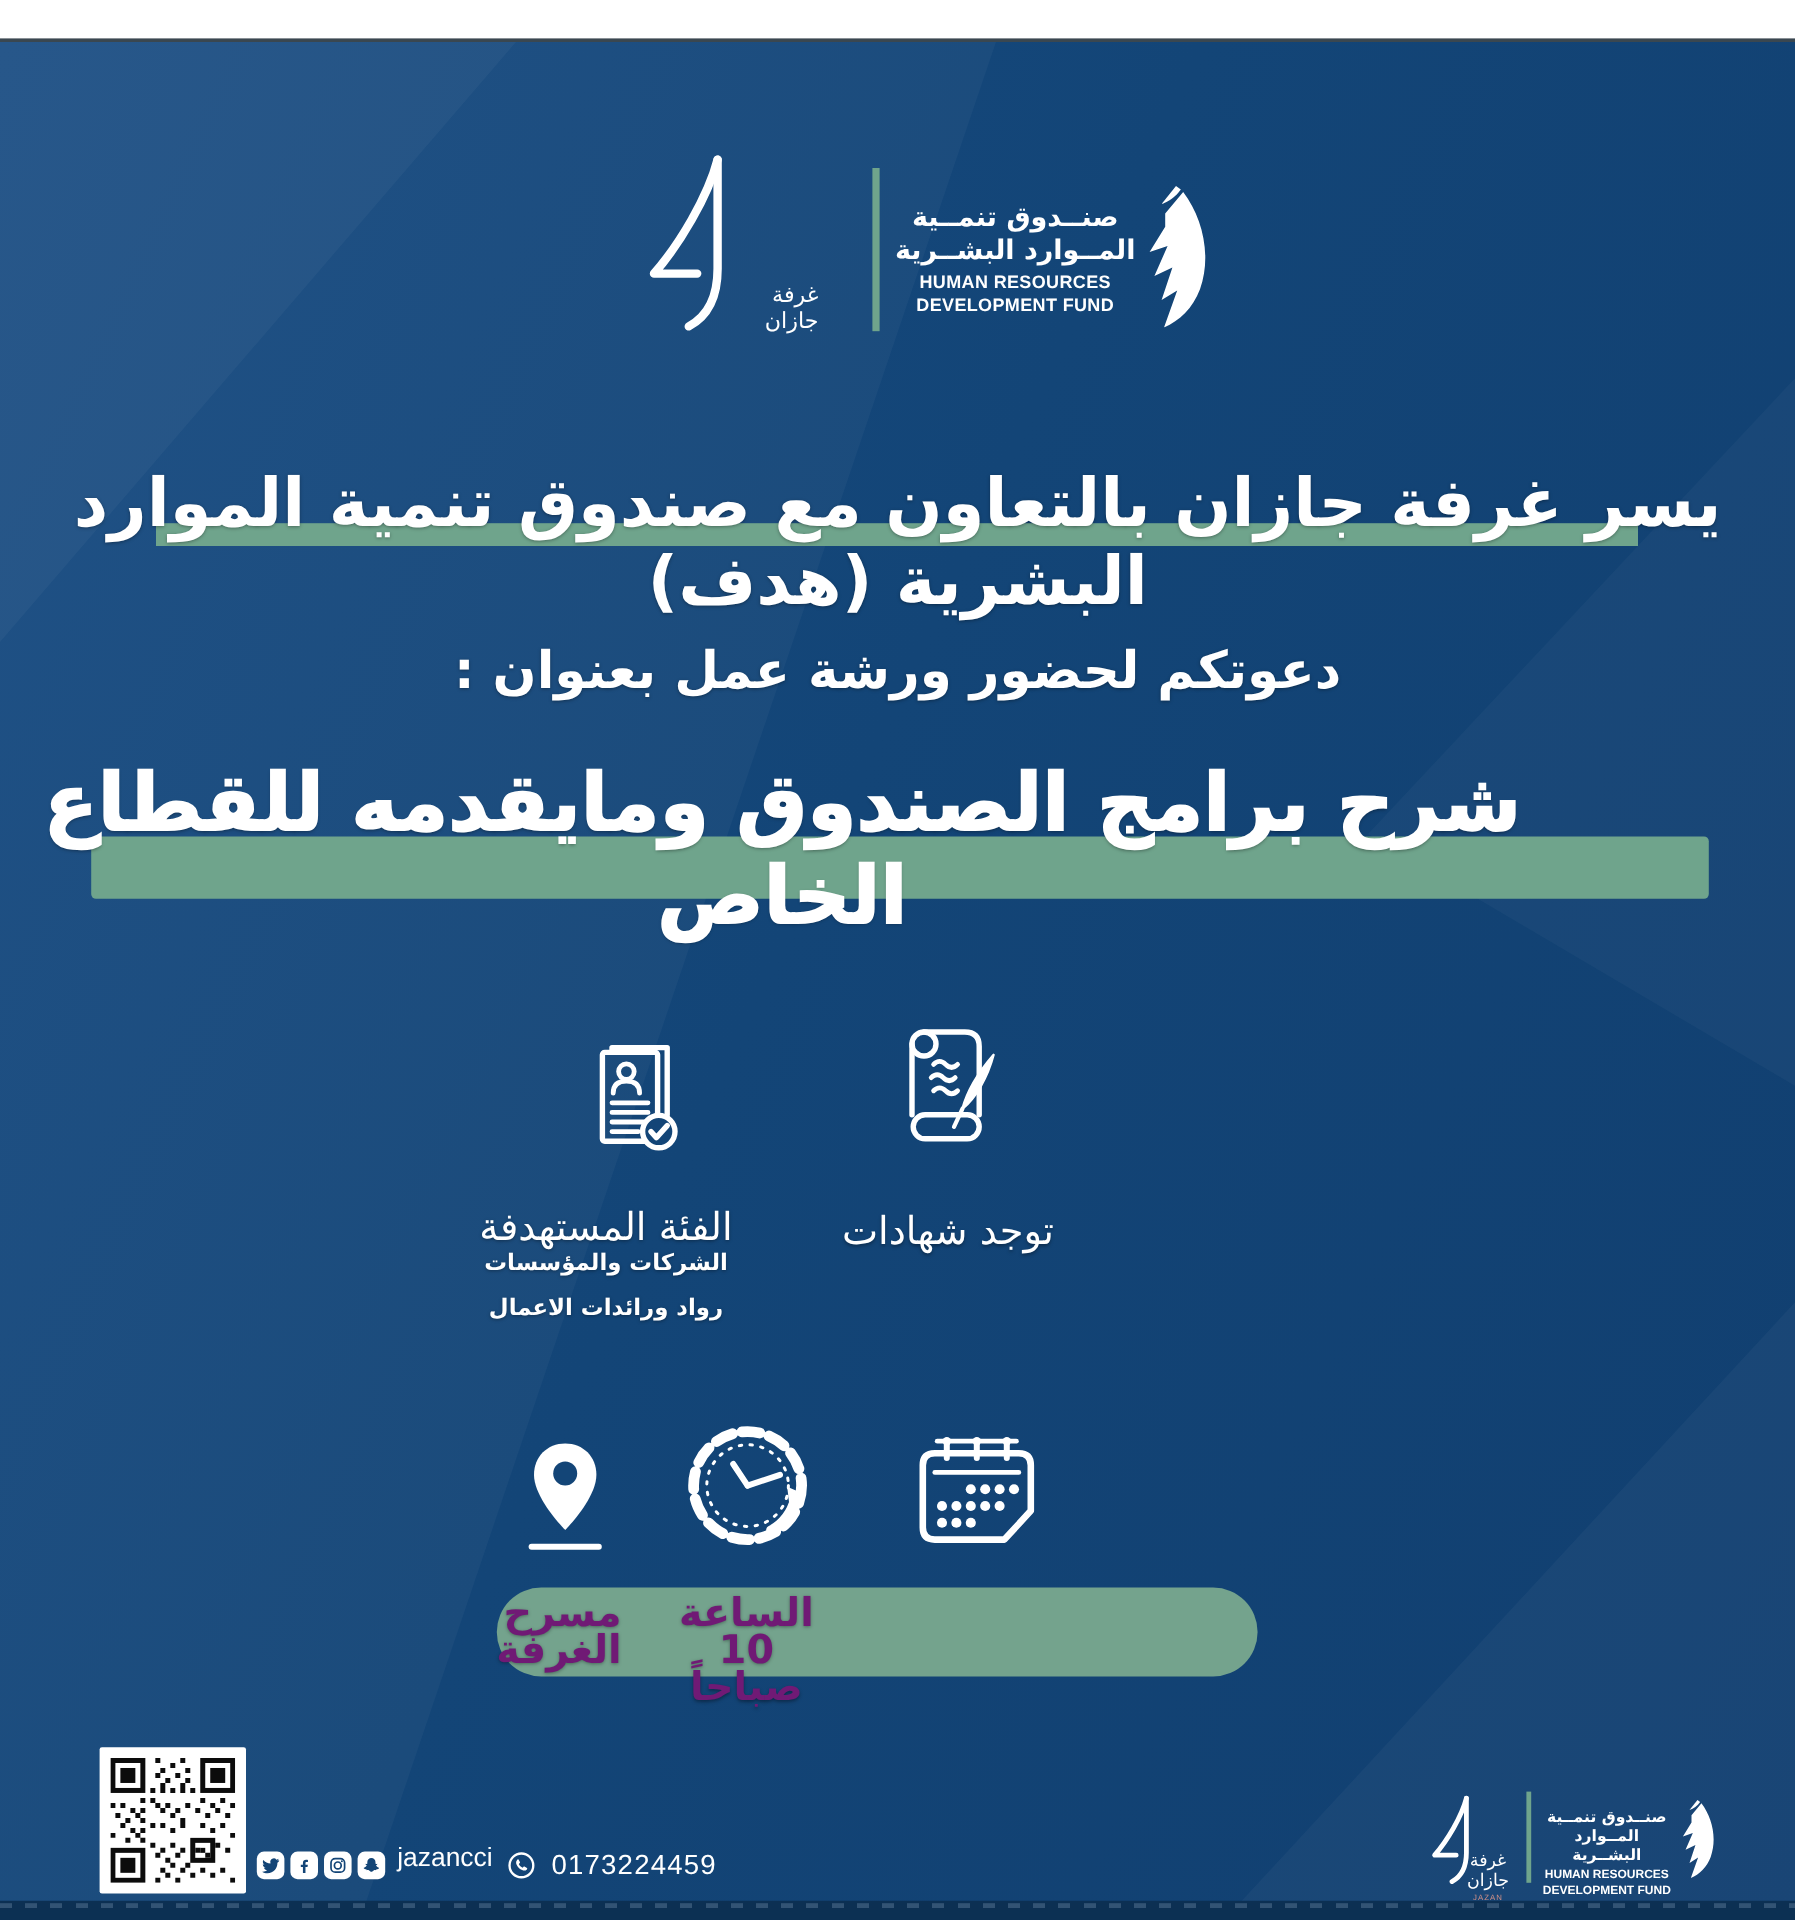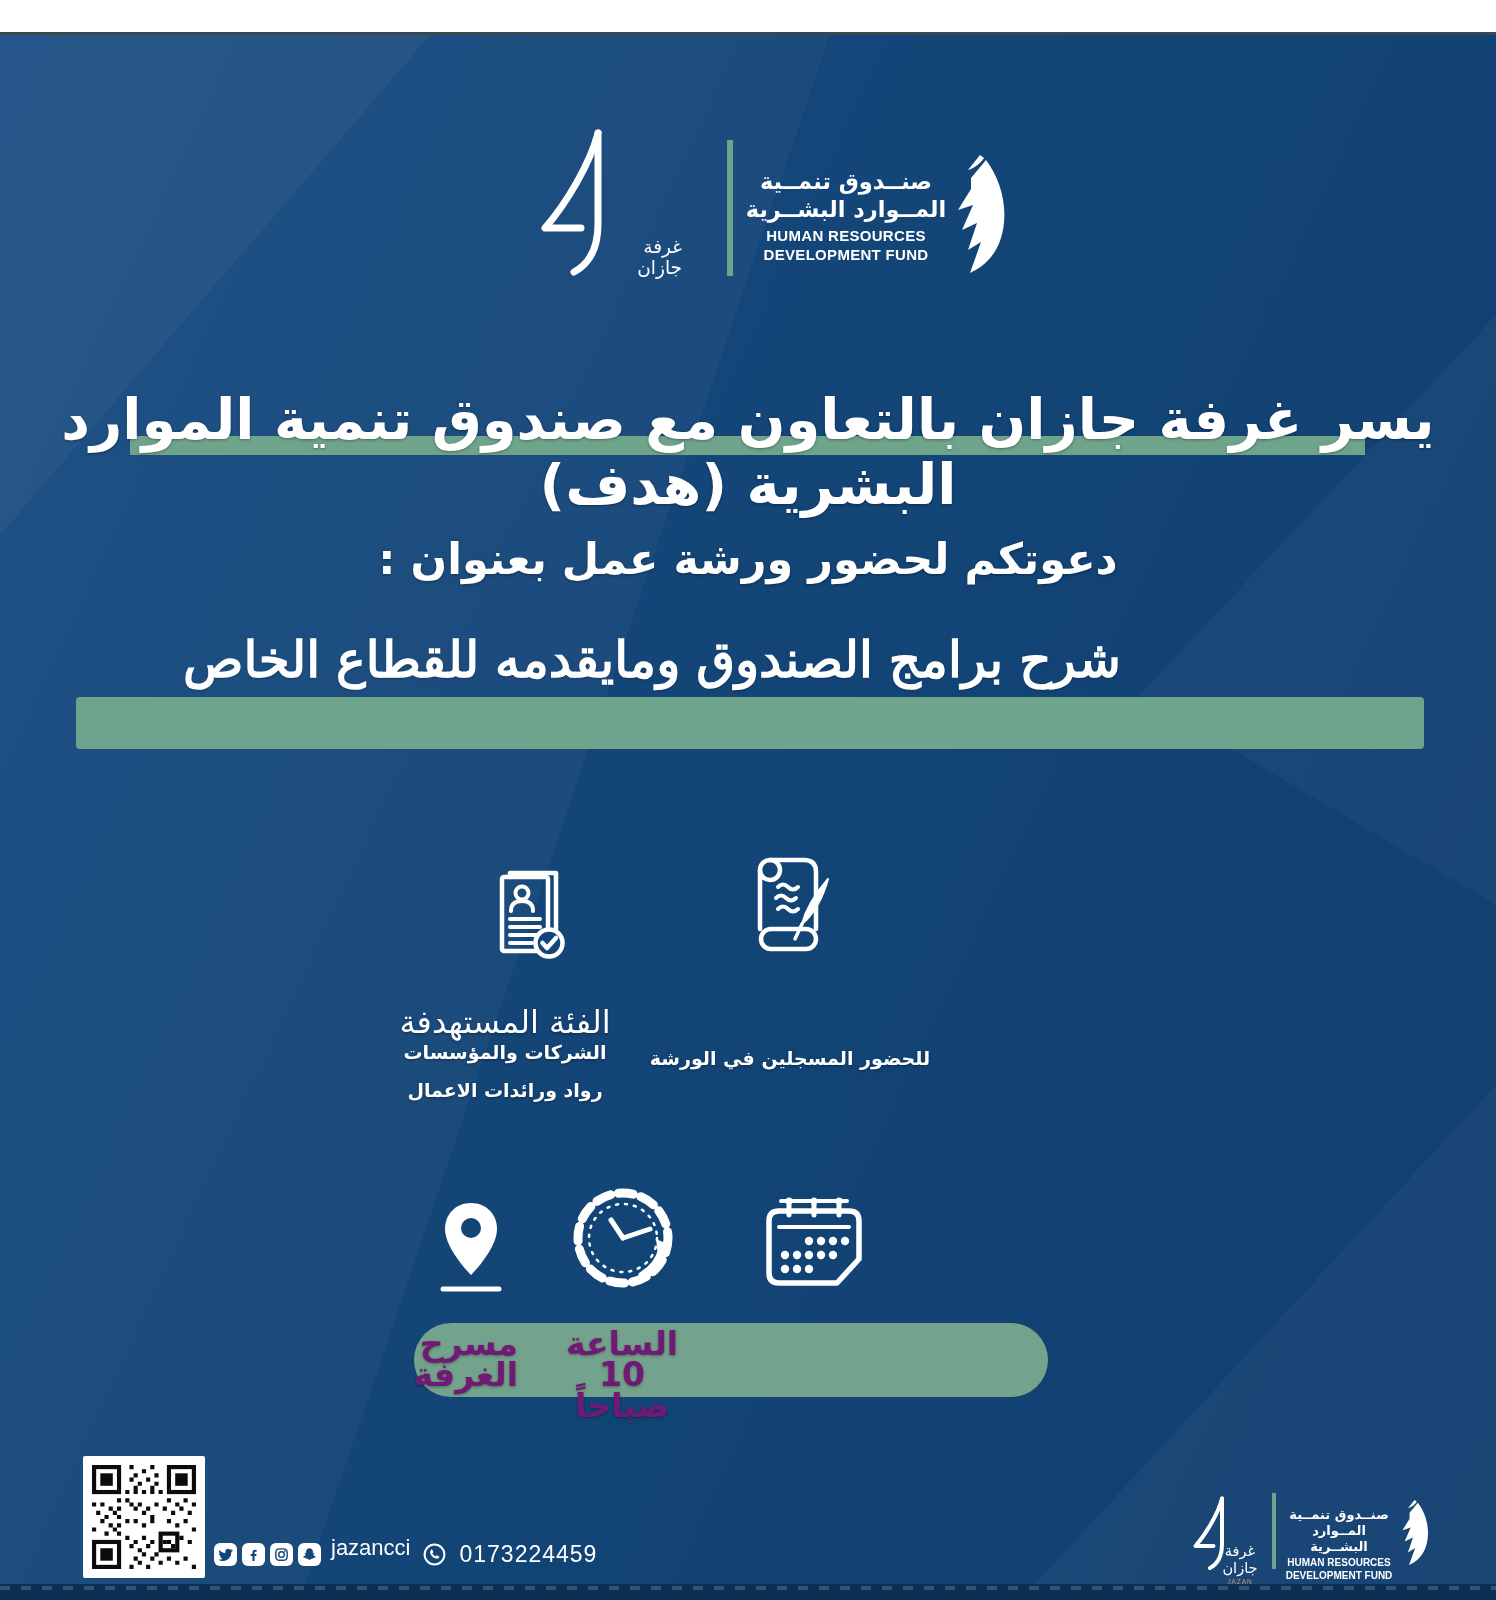--- a/index.html
+++ b/index.html
@@ -27,21 +27,21 @@
   .hrdf-ar{font-size:22.5px;font-weight:bold;line-height:28px;color:#fff;}
   .hrdf-en{font-family:"Liberation Sans", sans-serif;font-size:15px;font-weight:bold;
            line-height:19px;letter-spacing:.3px;color:#fff;margin-top:3px;}
   .jazan-label{font-size:18.5px;color:#fff;}
 
   
   .intro1{left:0;width:1496px;top:352px;font-size:56px;font-weight:bold;z-index:2;}
   .bar1{left:130px;width:1235px;top:401px;height:19px;background:#6FA48C;z-index:1;}
   .intro2{left:0;width:1496px;top:499px;font-size:43px;font-weight:bold;z-index:2;}
   .title-bar{left:76px;width:1348px;top:662px;height:52px;background:#6FA48C;border-radius:4px;z-index:1;}
-  .title-text{left:0;width:1304px;top:596px;font-size:50px;font-weight:normal;
+  .title-text{left:0;width:1304px;top:596px;font-size:66px;font-weight:bold;
               -webkit-text-stroke:1.6px #fff;z-index:2;}
 
   
   .feat-line-a{font-size:32px;font-weight:normal;}
   .feat-line-b{font-size:19px;font-weight:bold;}
 
   
   .pill{left:414px;top:1288px;width:634px;height:74px;background:#74A38D;border-radius:37px;}
   .pill-col{position:absolute;top:5px;text-align:center;color:#701a75;font-size:33px;
             font-weight:bold;line-height:31px;}
@@ -115,21 +115,21 @@
         <path d="M22 7 H56 Q68 7 68 19 V76"></path>
         <path d="M12 17 V76"></path>
         <rect x="13" y="76" width="55" height="20" rx="10"></rect>
         <path d="M30 34 q5 -5 10 0 q5 5 10 0" stroke-width="4"></path>
         <path d="M28 45 q5 -5 10 0 q5 5 10 0" stroke-width="4"></path>
         <path d="M30 56 q5 -5 10 0 q5 5 10 0" stroke-width="4"></path>
         <path d="M80 26 C67 41 58 56 54 71 C65 62 75 45 80 26 Z" fill="#fff" stroke-width="2"></path>
         <path d="M54 71 L47 86" stroke-width="3.5"></path>
       </svg>
     </div>
-    <div class="abs center white rtl sh feat-line-b" style="left:620px;top:1012px;width:340px;">للحضور المسجلين في الورشة</div>
+    <div class="abs center white rtl sh feat-line-a" style="left:640px;top:972px;width:300px;">توجد شهادات</div>
 
     <div class="abs" style="left:492px;top:832px;">
       <svg width="74" height="96" viewBox="0 0 74 96" fill="none" stroke="#fff" stroke-width="4.5" stroke-linecap="round" stroke-linejoin="round">
         <path d="M18 10 V6 H64 V62"></path>
         <rect x="10" y="10" width="46" height="74" rx="2"></rect>
         <circle cx="30" cy="26" r="6.5" stroke-width="4"></circle>
         <path d="M19 44 Q19 34 30 34 Q41 34 41 44" stroke-width="4"></path>
         <path d="M18 52 H48 M18 60 H48 M18 68 H48 M18 76 H40" stroke-width="4"></path>
         <circle cx="57" cy="76" r="13.5" fill="#134577" stroke-width="4.5"></circle>
         <path d="M50.5 76 l4.5 5 l9 -10" stroke-width="4.5"></path>

